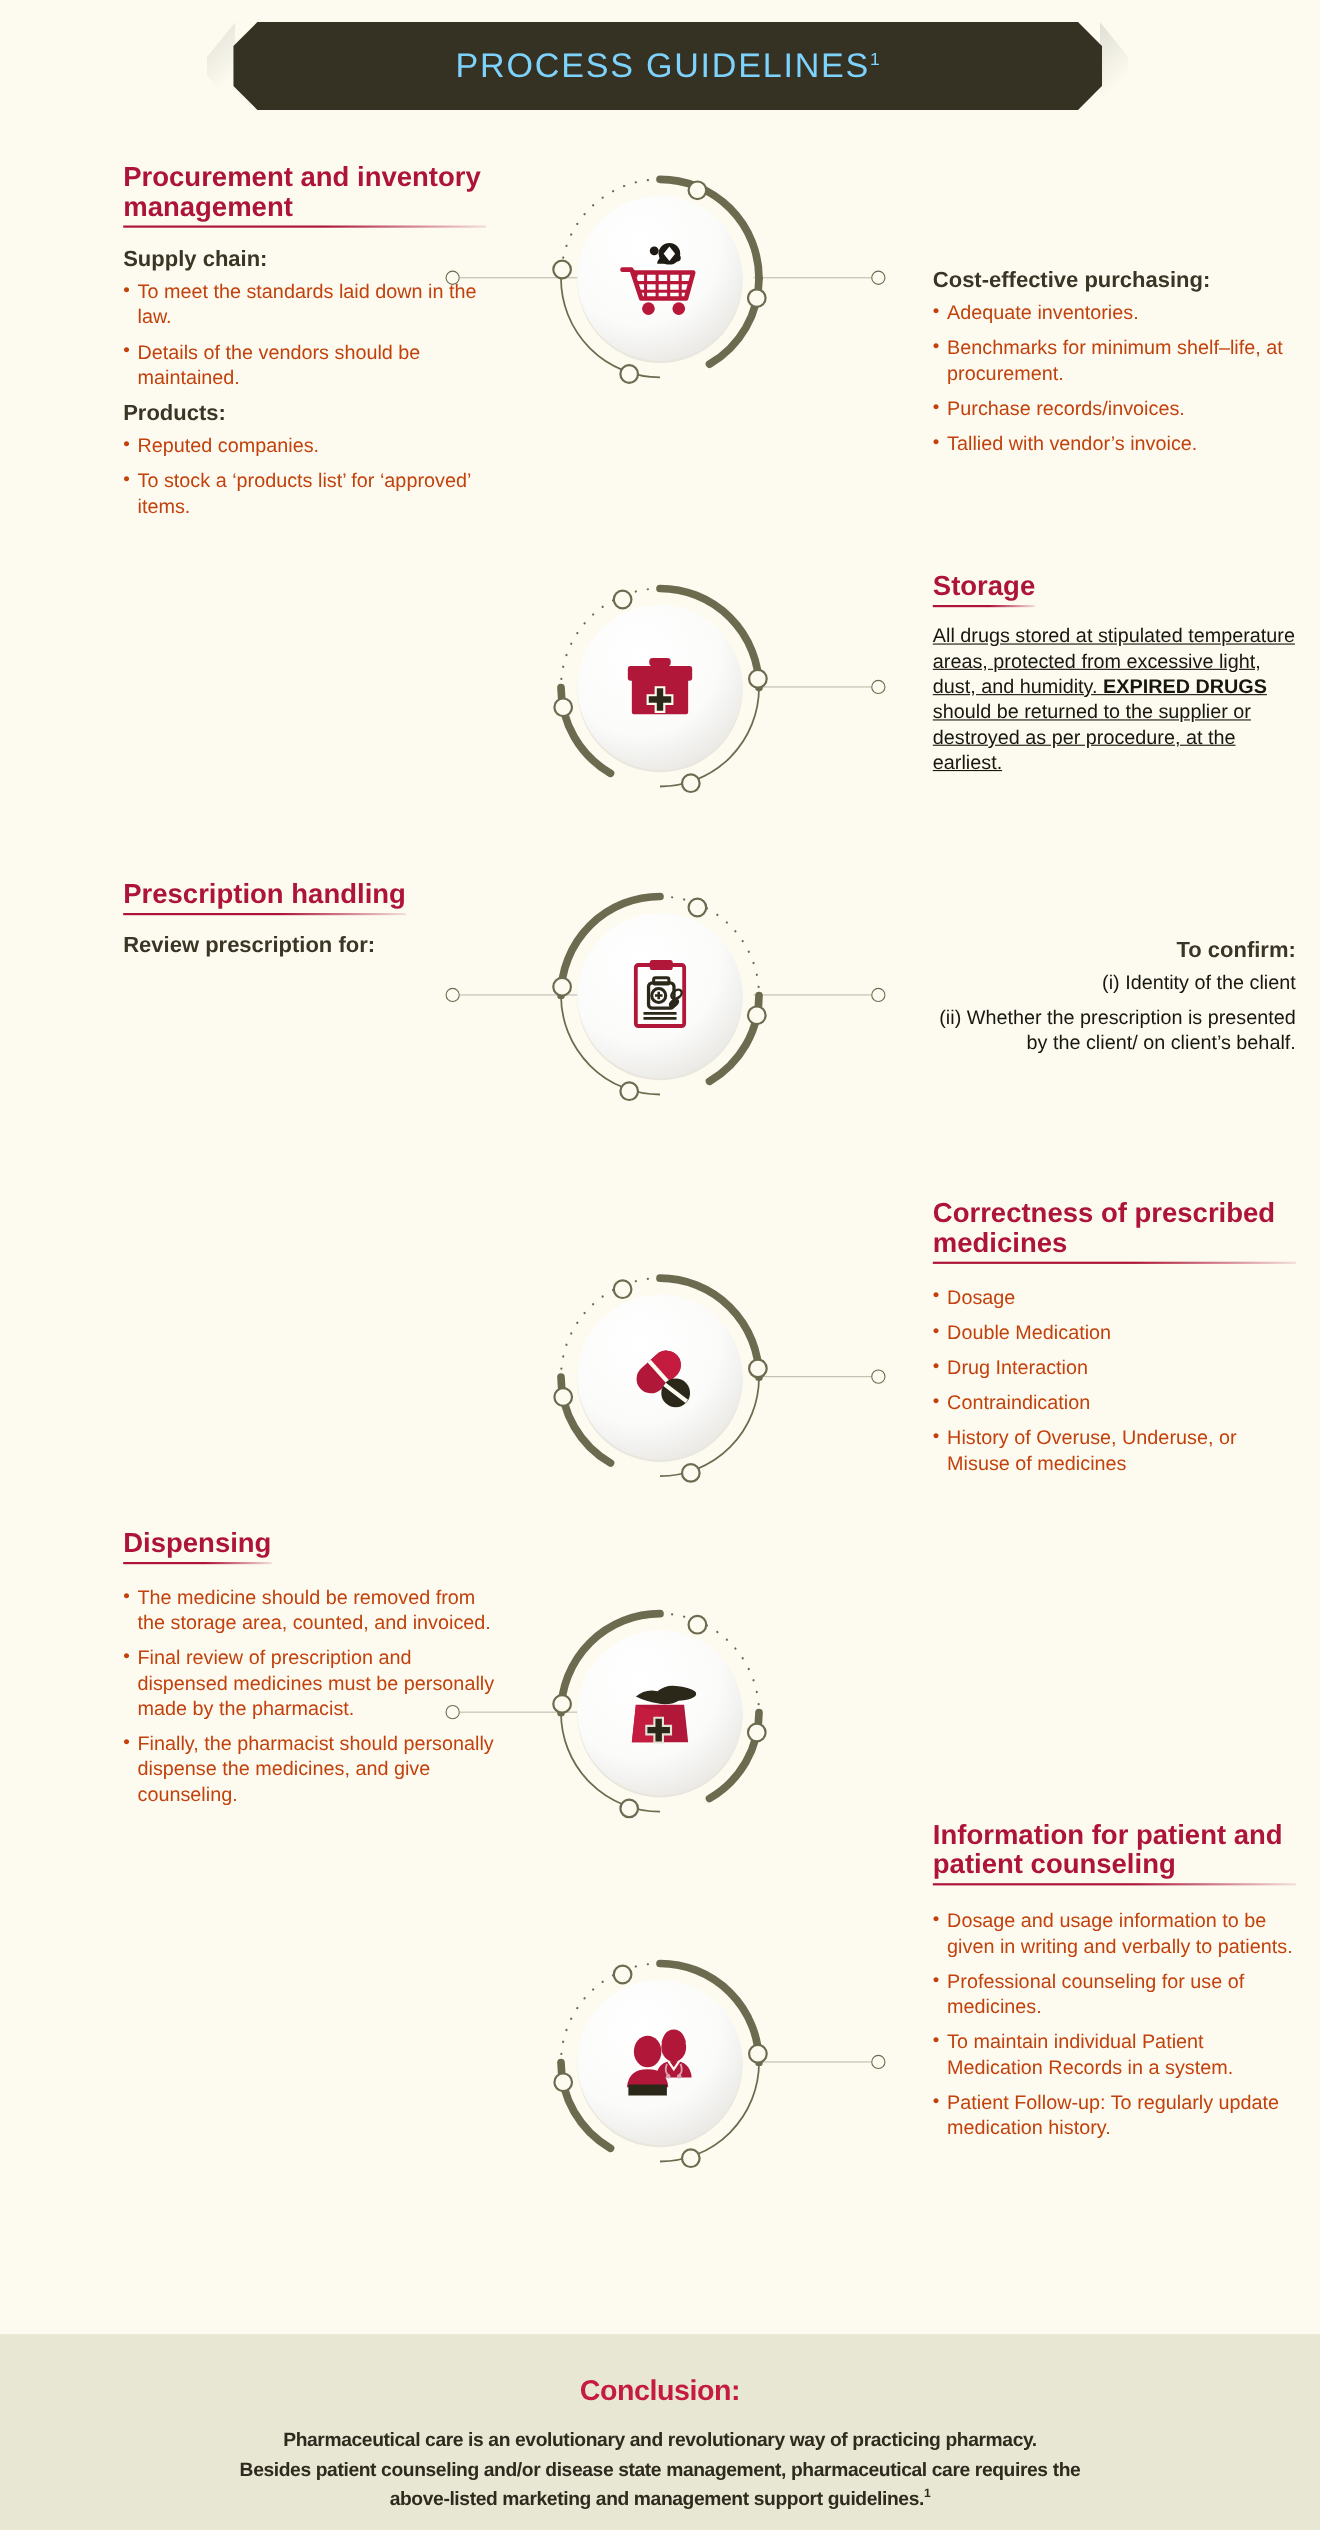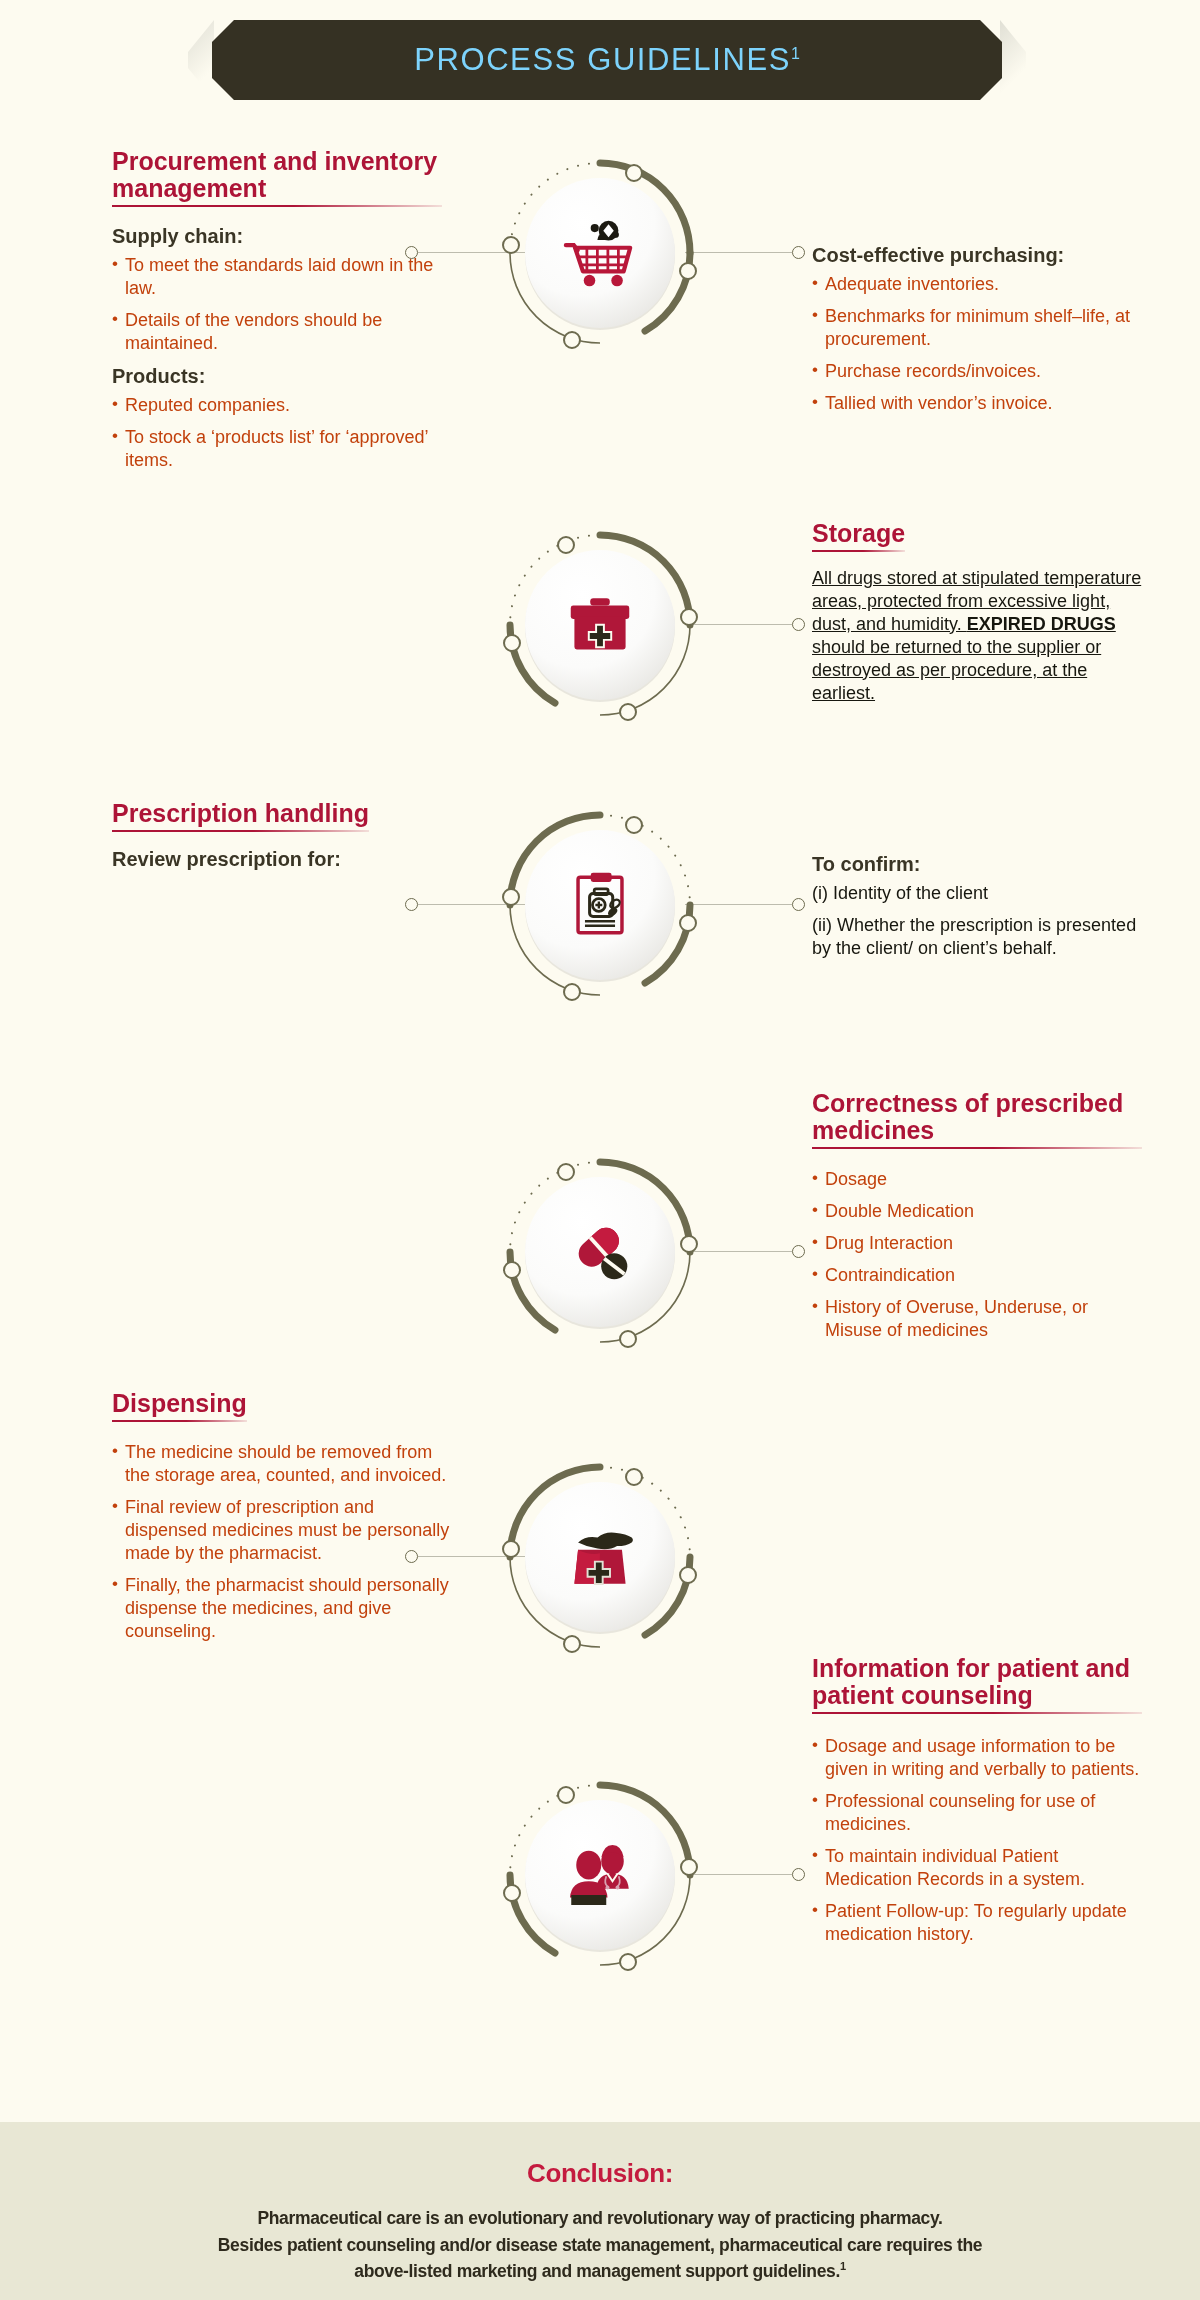--- a/index.html
+++ b/index.html
@@ -63,21 +63,21 @@
   #banner-fold-right { left: 1000px; clip-path: polygon(0 0, 0 100%, 100% 60%, 100% 40%); }
 
   
   .row {
     position: absolute;
     left: 0;
     width: 1200px;
   }
 
   .col-left  { position: absolute; left: 112px; width: 330px; }
-  .col-right { position: absolute; left: 812px; width: 330px; }
+  .col-right { position: absolute; left: 848px; width: 330px; }
 
   
   .sect-title {
     color: #ad1437;
     font-size: 25px;
     font-weight: bold;
     line-height: 1.07;
     padding-bottom: 5px;
     margin-bottom: 9px;
     position: relative;
@@ -316,21 +316,21 @@
       </div>
     </div>
   </div>
 
   <div class="row" style="top:800px;">
     <div class="col-left" style="top:0; width:350px;">
       <div class="sect-title">Prescription handling</div>
       <div class="sub-title" style="margin-top:6px;">Review prescription for:</div>
     </div>
 
-    <div class="col-right" style="top:52px;">
+    <div class="col-right" style="top:52px;text-align:right;">
       <div class="sub-title">To confirm:</div>
       <ol class="romans">
         <li>(i) Identity of the client</li>
         <li>(ii) Whether the prescription is presented by the client/ on client’s behalf.</li>
       </ol>
     </div>
 
     <div class="connector" style="left:405px; top:98px; width:120px;">
       <div class="knob" style="left:0;"></div>
       <div class="line" style="left:13px; width:107px;"></div>

